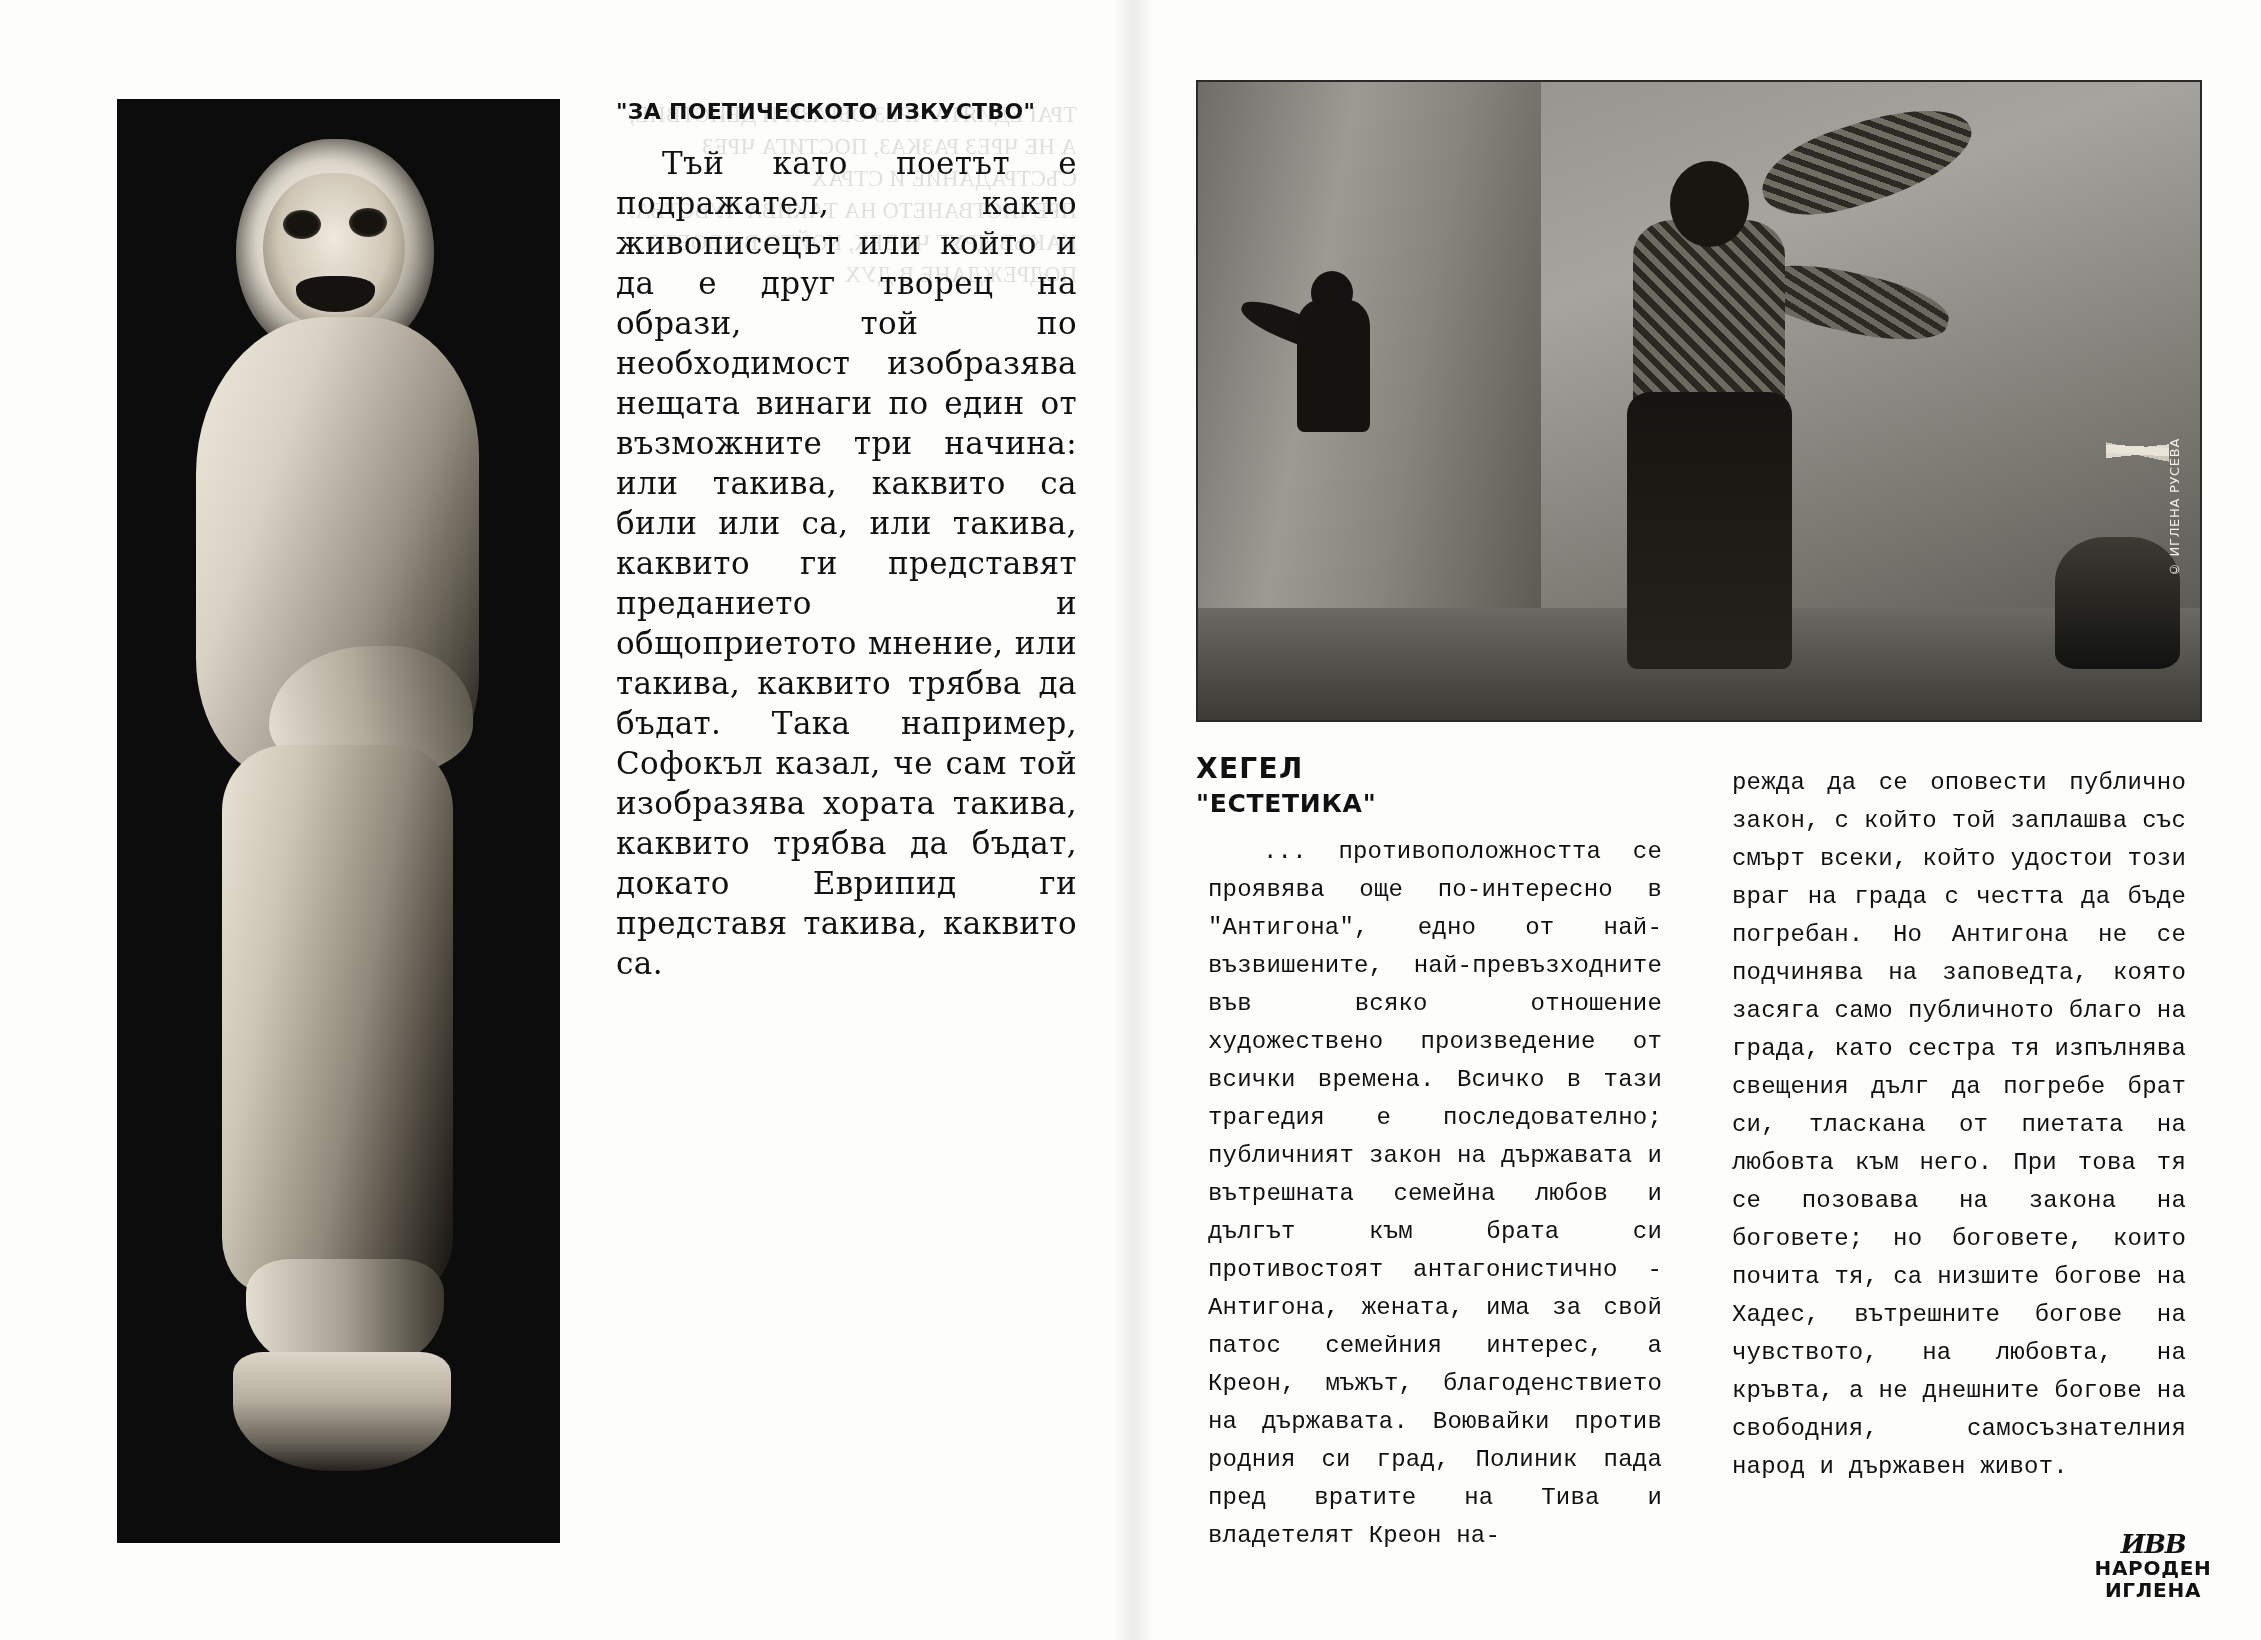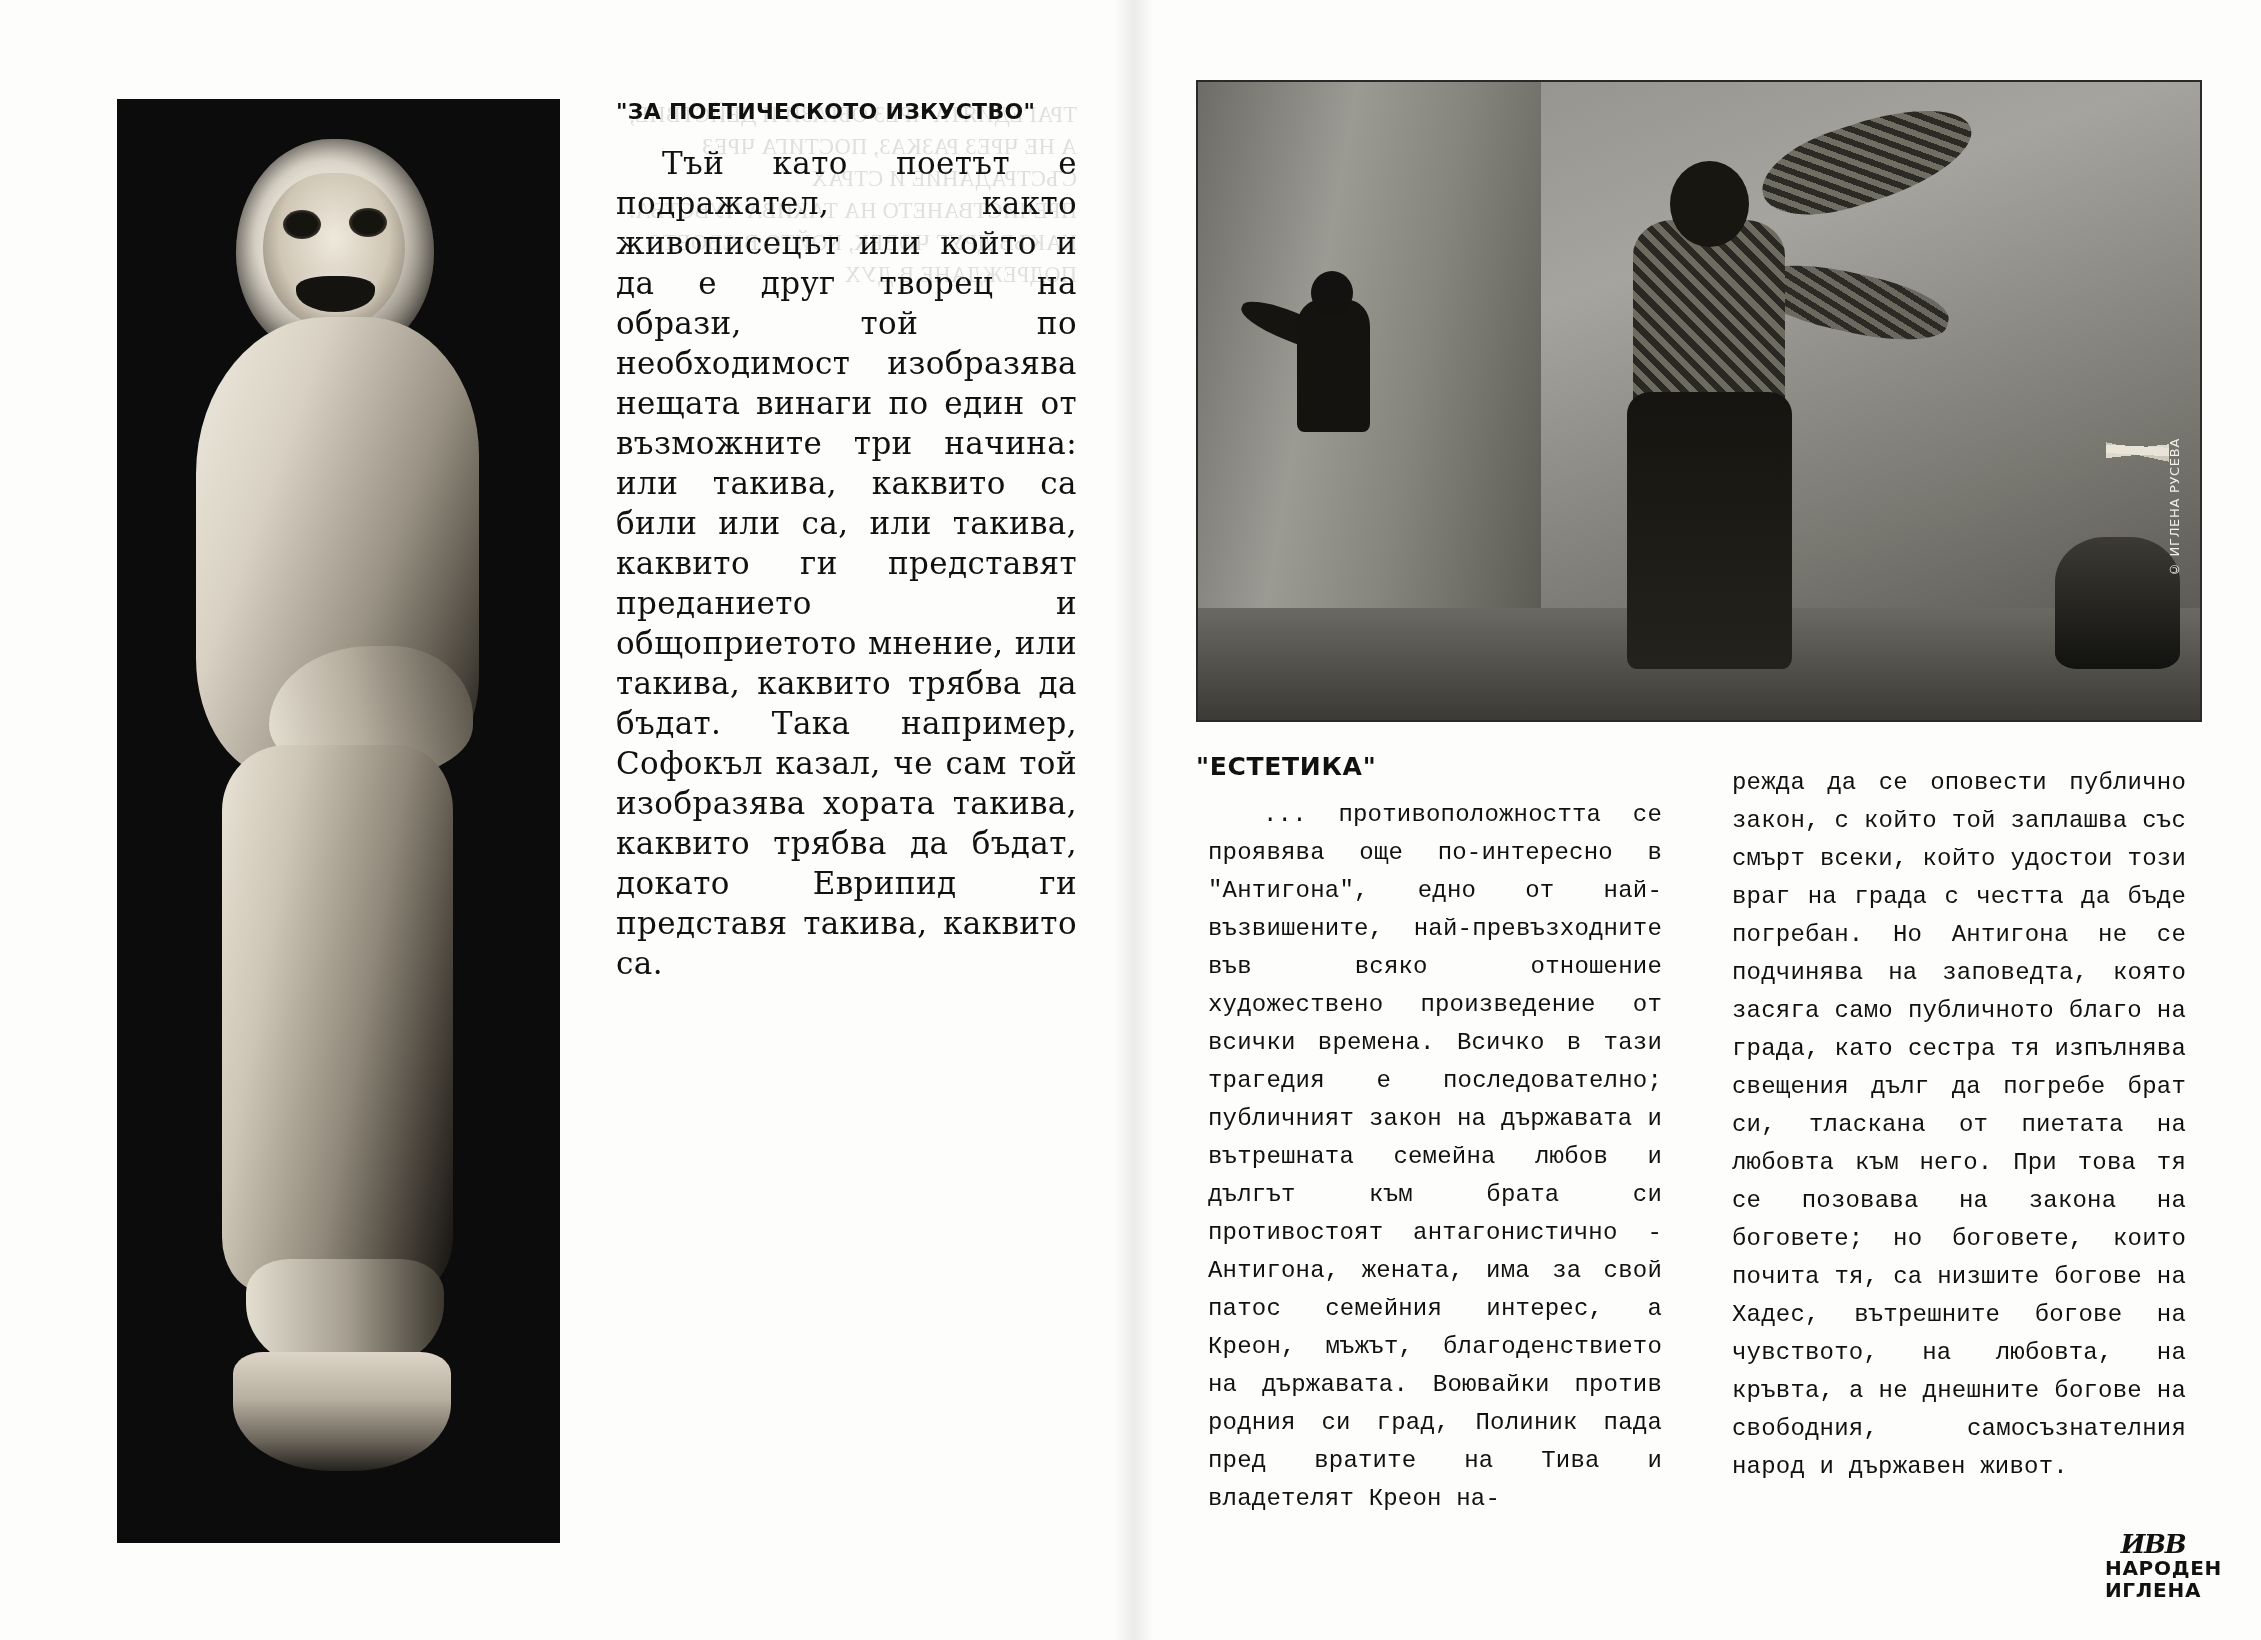--- a/index.html
+++ b/index.html
@@ -365,21 +365,20 @@
     font-weight: bold;
     letter-spacing: -1.3px;
     line-height: 26px;
   }
   .logo-line1 {
     font-family: "DejaVu Sans", sans-serif;
     font-weight: bold;
     font-size: 20px;
     letter-spacing: 0.7px;
     line-height: 22.4px;
-    text-align: right;
   }
   .logo-line2 {
     font-family: "DejaVu Sans", sans-serif;
     font-weight: bold;
     font-size: 20px;
     letter-spacing: 0.7px;
     line-height: 22.4px;
   }
 </style>
 </head>
@@ -428,20 +427,21 @@
       <div class="fig fig-main-head"></div>
       <div class="fig fig-main-skirt"></div>
       <div class="grass"></div>
       <div class="fig fig-crouch"></div>
       <div class="fig-crouch-head"></div>
       <div class="photo-credit">© ИГЛЕНА РУСЕВА</div>
     </div>
 
     <div class="right-columns">
       <div class="rcol">
+        <h1 class="hegel-title">ХЕГЕЛ</h1>
         <h2 class="hegel-subtitle">"ЕСТЕТИКА"</h2>
         <p class="rbody indent">... противоположността се проявява още по-интересно в "Антигона", едно от най-възвишените, най-превъзходните във всяко отношение художествено произведение от всички времена. Всичко в тази трагедия е последователно; публичният закон на държавата и вътрешната семейна любов и дългът към брата си противостоят антагонистично - Антигона, жената, има за свой патос семейния интерес, а Креон, мъжът, благоденствието на държавата. Воювайки против родния си град, Полиник пада пред вратите на Тива и владетелят Креон на-</p>
       </div>
       <div class="rcol">
         <p class="rbody">режда да се оповести публично закон, с който той заплашва със смърт всеки, който удостои този враг на града с честта да бъде погребан. Но Антигона не се подчинява на заповедта, която засяга само публичното благо на града, като сестра тя изпълнява свещения дълг да погребе брат си, тласкана от пиетата на любовта към него. При това тя се позовава на закона на боговете; но боговете, които почита тя, са низшите богове на Хадес, вътрешните богове на чувството, на любовта, на кръвта, а не днешните богове на свободния, самосъзнателния народ и държавен живот.</p>
       </div>
     </div>
 
     <div class="logo">
       <div class="logo-mark">ИВВ</div>

